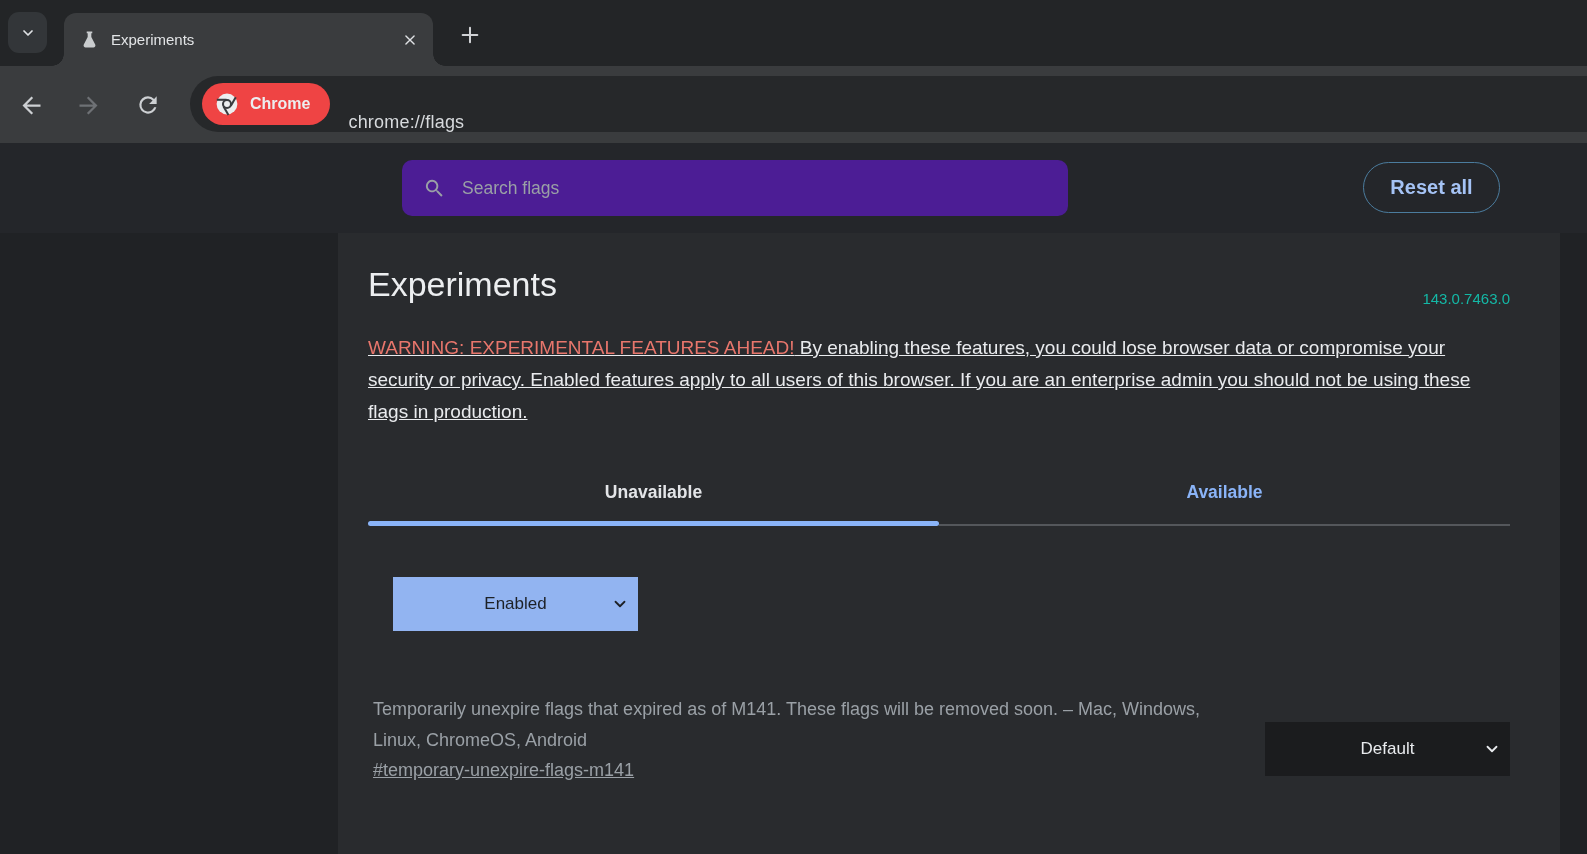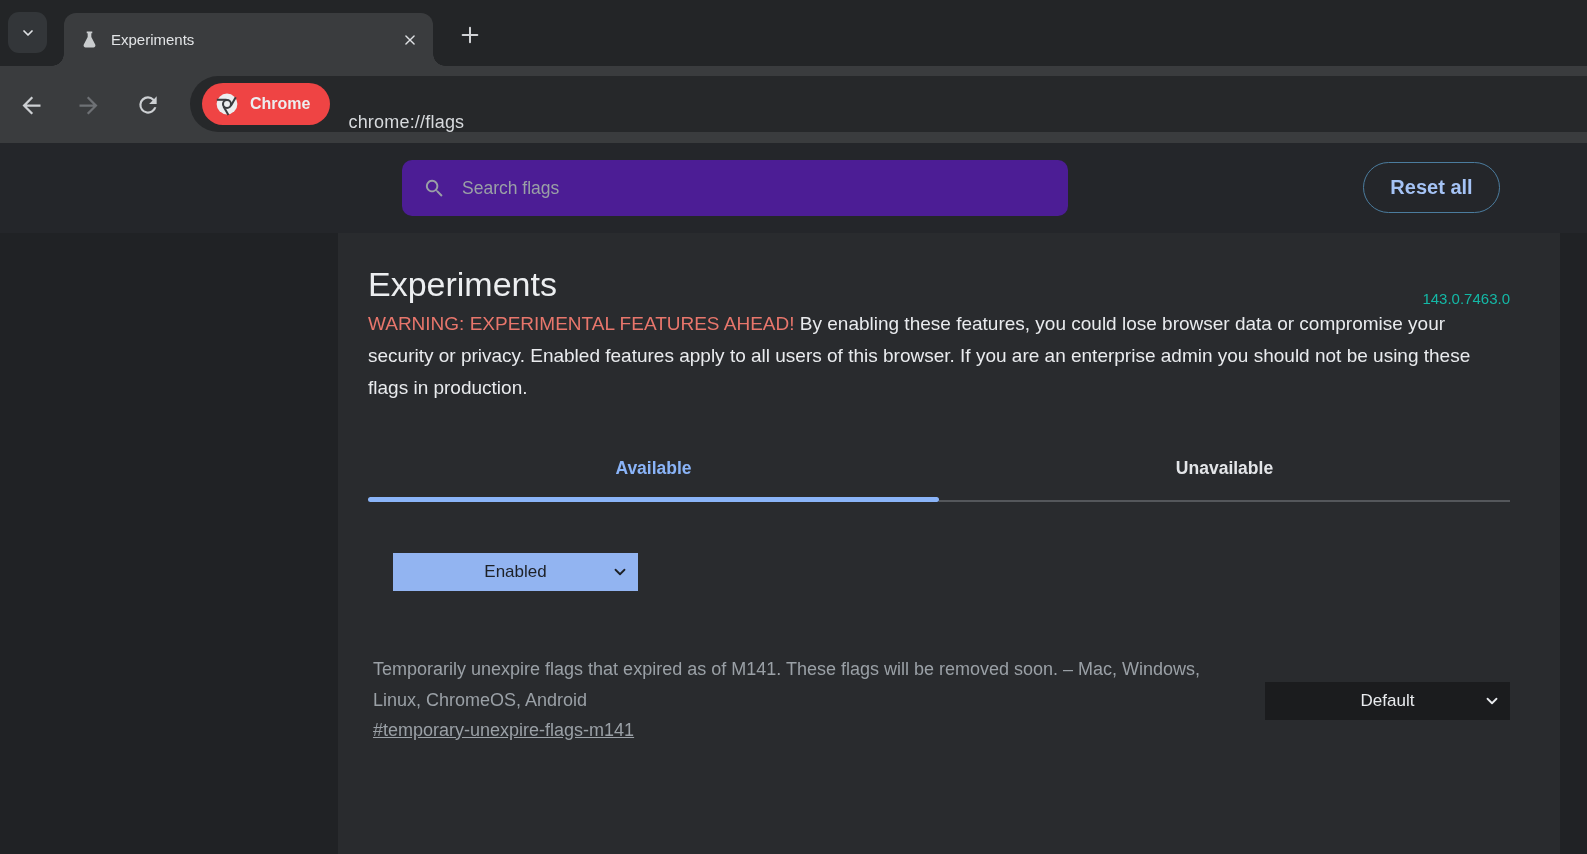--- a/index.html
+++ b/index.html
@@ -52,42 +52,42 @@
     font-size:20px; font-weight:bold; font-family:"Liberation Sans", sans-serif; cursor:pointer; }
 
   
   .page { position:absolute; top:233px; left:0; right:0; bottom:0; background:#202225; }
   .content { position:absolute; left:338px; top:0; bottom:0; width:1222px; background:#292b2e;
     padding:0 50px 0 30px; }
 
   .page-title { margin-top:32px; font-size:34px; font-weight:400; color:#eceef0; }
   .version { position:absolute; top:57px; right:50px; font-size:15px; color:#14b8a6; }
 
-  .warning { margin-top:4px; max-width:1130px; font-size:19px; line-height:1.68; color:#e9ebee; }
+  .warning { margin-top:28px; max-width:1130px; font-size:19px; line-height:1.68; color:#e9ebee;text-decoration:underline; }
   .warning .warn-em { color:#e8766c; }
 
   .avail-tabs { margin-top:44px; display:flex; }
   .avail-tab { flex:1; text-align:center; font-size:17.5px; font-weight:bold; padding:10px 0 18px; }
   .avail-tab.sel { color:#8ab4f8; }
   .avail-tab.unsel { color:#e3e5e8; }
   .underline-row { display:flex; align-items:flex-end; height:5px; }
   .underline-row .seg { flex:1; }
   .seg-active { height:5px; background:#8ab4f8; border-radius:3px; }
   .seg-rest { height:2px; background:#54575b; }
 
   .flag-row { display:flex; align-items:flex-start; margin-top:24px; }
   .flag-row + .flag-row { margin-top:50px; }
   .flag-texts { flex:1; position:relative; padding-left:5px; max-width:872px; }
   .flag-dot { position:absolute; left:-23px; top:4px; width:14px; height:14px; border-radius:50%;
     background:#87abeb; }
   .flag-name { font-size:18px; font-weight:bold; color:#e9ebee; line-height:22px; }
   .flag-desc { margin-top:13px; font-size:18px; color:#9aa0a6; line-height:31px; }
   .flag-link { display:inline-block; margin-top:4px; font-size:18px; color:#9aa0a6;
     text-decoration:underline; }
-  .flag-select { position:relative; width:245px; height:38px; flex-shrink:0; margin-left:25px;
+  .flag-select { position:relative; width:245px; height:54px; flex-shrink:0; margin-left:25px;
     display:flex; align-items:center; justify-content:center; font-size:17px; cursor:pointer; }
   .select-enabled { background:#92b4f1; color:#1d2127; margin-top:27px; }
   .select-default { background:#1b1c1e; color:#e9ebee; margin-top:41px; }
   .select-caret { position:absolute; right:9px; top:50%; transform:translateY(-50%); display:flex; }
 
   svg { display:block; }
 </style>
 </head>
 <body>
 
@@ -178,22 +178,22 @@
 
   <div class="page">
     <div class="content">
 
       <div class="page-title">Experiments</div>
       <div class="version">143.0.7463.0</div>
 
       <div class="warning"><span class="warn-em">WARNING: EXPERIMENTAL FEATURES AHEAD!</span><span> By enabling these features, you could lose browser data or compromise your security or privacy. Enabled features apply to all users of this browser. If you are an enterprise admin you should not be using these flags in production.</span></div>
 
       <div class="avail-tabs">
+        <div class="avail-tab unsel">Unavailable</div>
         <div class="avail-tab sel">Available</div>
-        <div class="avail-tab unsel">Unavailable</div>
       </div>
       <div class="underline-row">
         <div class="seg seg-active"></div>
         <div class="seg seg-rest"></div>
       </div>
 
       <div class="flag-row">
         <div class="flag-select select-enabled">
           <span>Enabled</span>
           <span class="select-caret">

